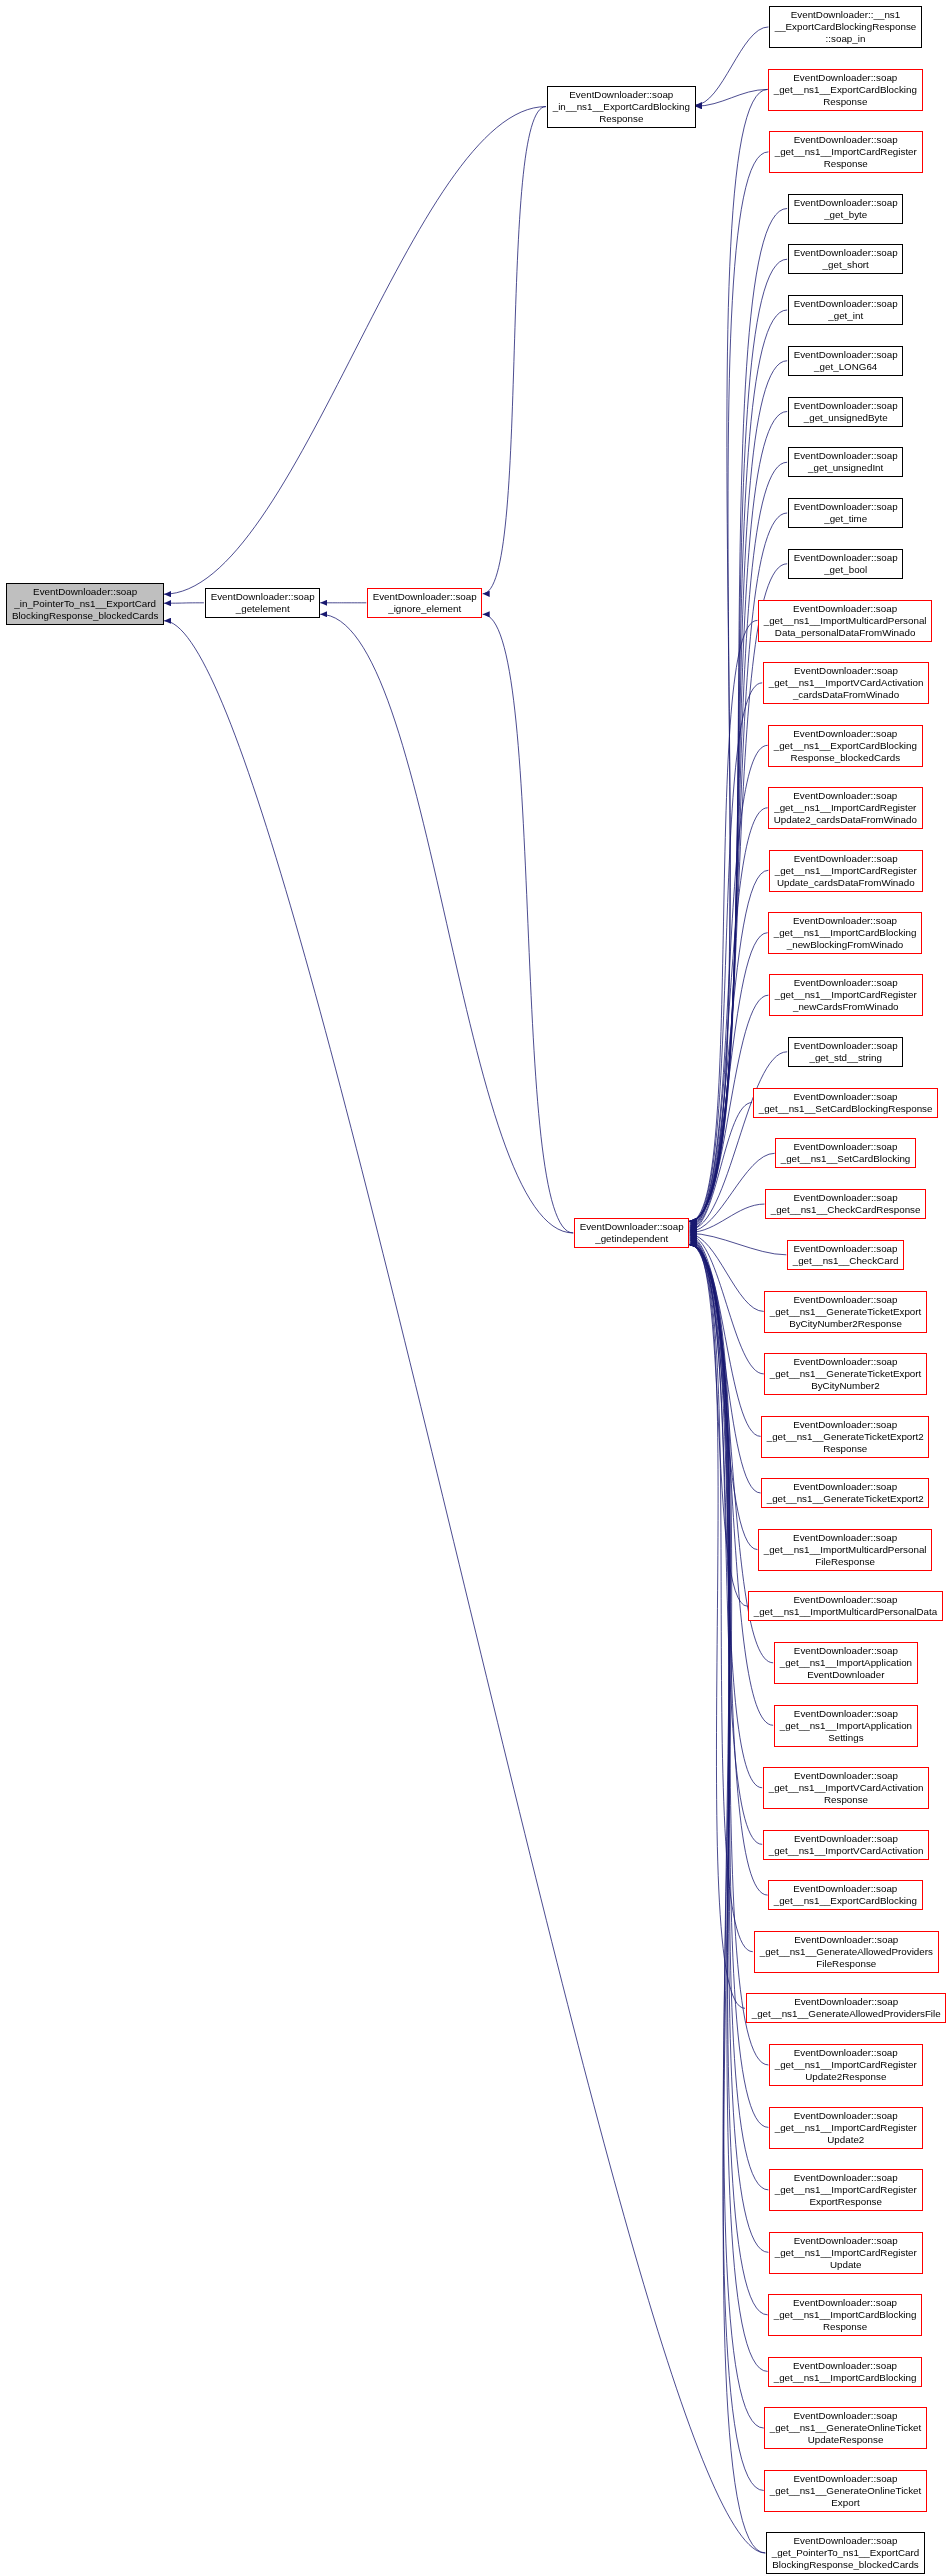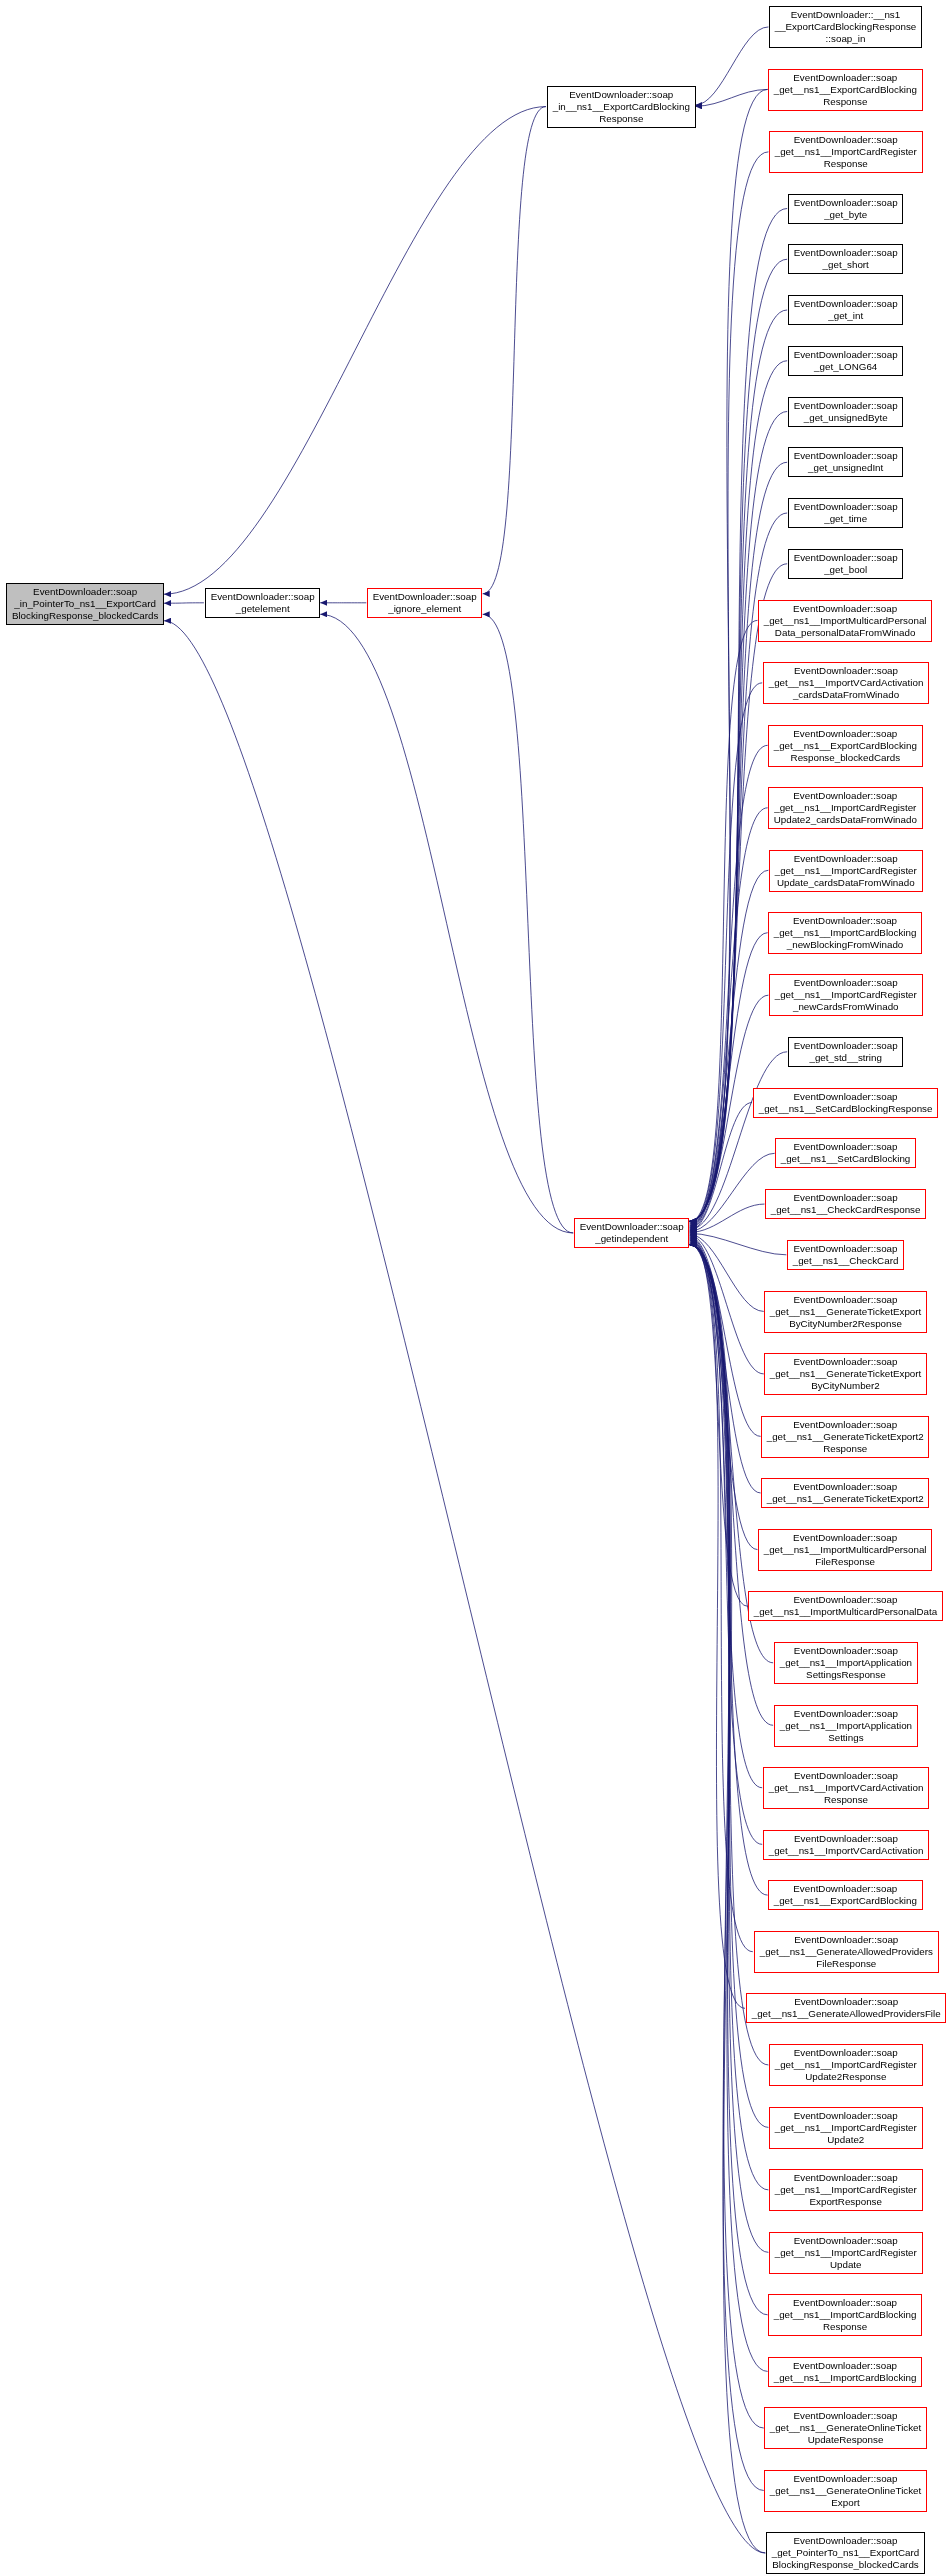--- a/index.html
+++ b/index.html
@@ -245,21 +245,21 @@
       <span class="nl">_get__ns1__ImportMulticardPersonal</span>
       <span class="nl">FileResponse</span>
     </div>
     <div class="node red" style="top: 1591px; left: 748px;">
       <span class="nl">EventDownloader::soap</span>
       <span class="nl">_get__ns1__ImportMulticardPersonalData</span>
     </div>
     <div class="node red" style="top: 1642px; left: 774px;">
       <span class="nl">EventDownloader::soap</span>
       <span class="nl">_get__ns1__ImportApplication</span>
-      <span class="nl">SettingsResponse</span>
+      <span class="nl">EventDownloader</span>
     </div>
     <div class="node red" style="top: 1705px; left: 774px;">
       <span class="nl">EventDownloader::soap</span>
       <span class="nl">_get__ns1__ImportApplication</span>
       <span class="nl">Settings</span>
     </div>
     <div class="node red" style="top: 1767px; left: 763px;">
       <span class="nl">EventDownloader::soap</span>
       <span class="nl">_get__ns1__ImportVCardActivation</span>
       <span class="nl">Response</span>

